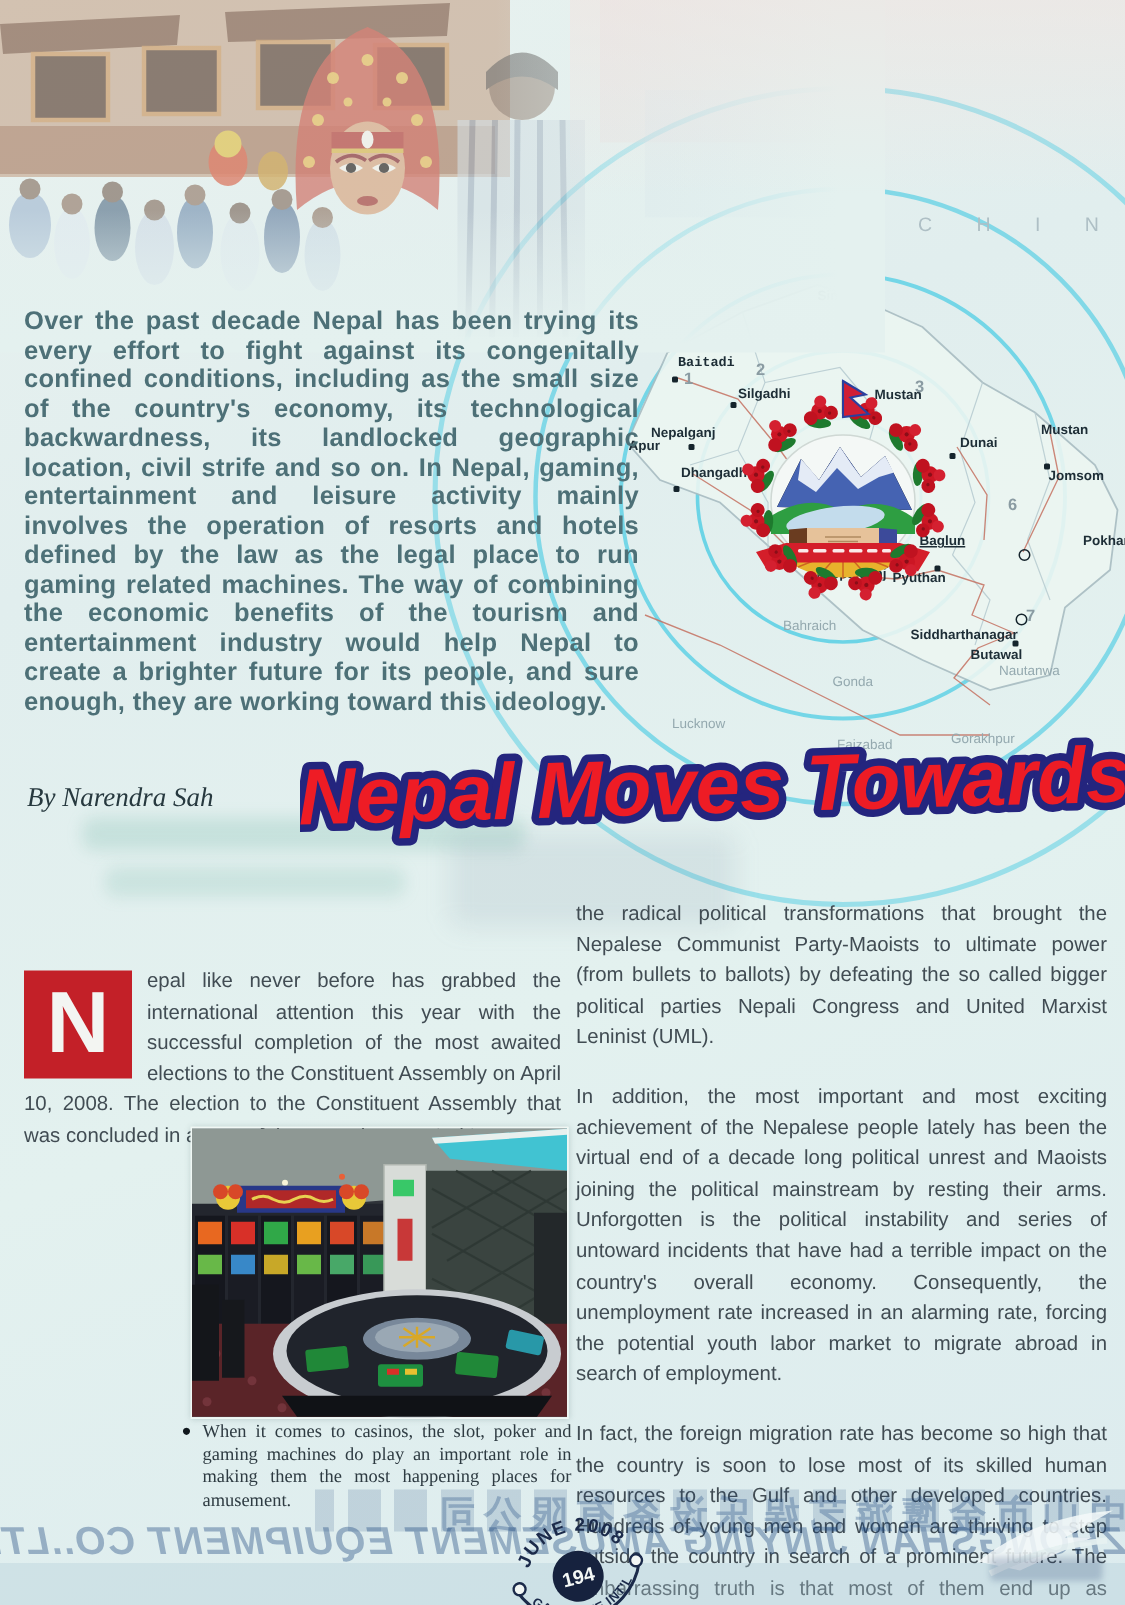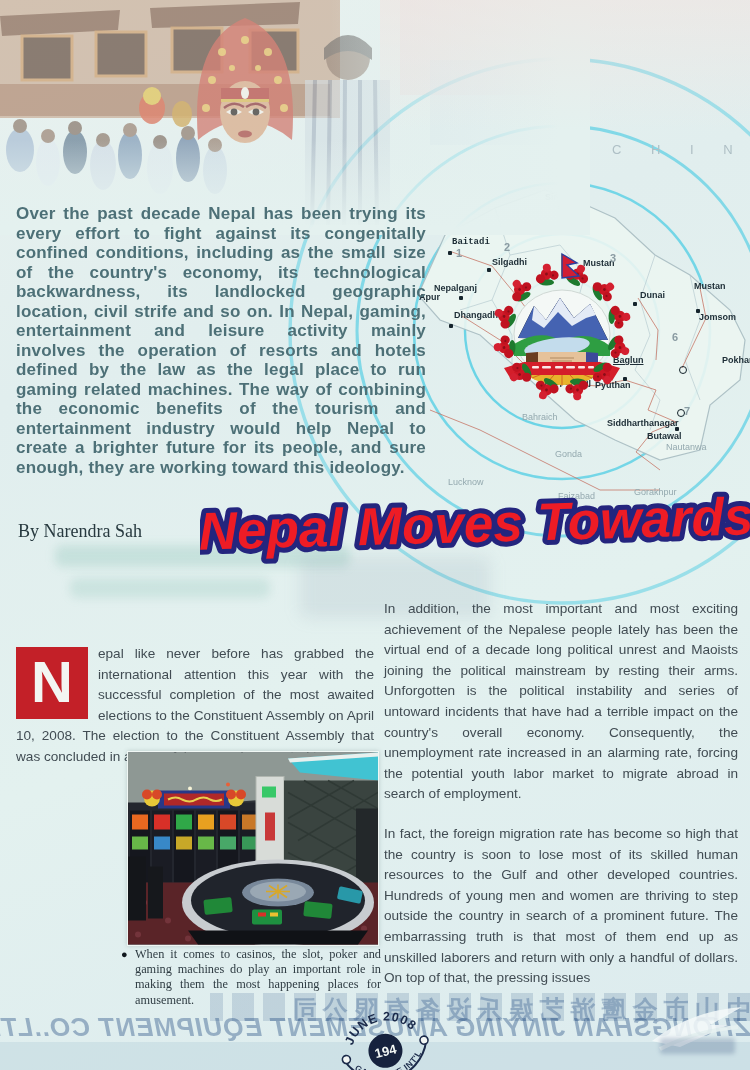--- a/index.html
+++ b/index.html
@@ -22,21 +22,21 @@
   .city{position:absolute;font-size:9px;font-weight:bold;color:#1d2d36;white-space:nowrap;}
   .city.faint{color:#94a9af;font-weight:normal;}
   .region{position:absolute;font-size:11px;color:#8a9ba2;font-weight:bold;}
   .marker{position:absolute;width:4px;height:4px;background:#15242c;border-radius:1px;}
   .marker.ring{width:6px;height:6px;background:transparent;border:1.3px solid #15242c;border-radius:50%;}
   #china-label{left:612px;top:142px;font-size:13px;letter-spacing:13px;color:#aebfc5;white-space:nowrap;}
 
   
   #intro{left:16px;top:204px;width:410px;font-size:17px;line-height:19.5px;font-weight:bold;
          color:#4d7077;text-align:justify;letter-spacing:.2px;}
-  #byline{left:18px;top:521px;font-family:"Liberation Serif",serif;
+  #byline{left:18px;top:521px;font-family:"Liberation Serif",serif;font-style:italic;
           font-size:18px;color:#27393f;}
 
   
   #title-wrap{left:200px;top:478px;width:552px;height:92px;}
 
   
   #section-heading{left:18px;top:608px;font-size:19px;font-weight:bold;color:#c8252b;letter-spacing:.2px;}
   .bodytxt{font-size:13.6px;line-height:20.6px;color:#414c53;text-align:justify;}
   #para1{left:16px;top:644px;width:358px;}
   #dropcap{float:left;width:72px;height:72px;background:#c32028;margin:3px 10px 2px 0;
@@ -385,20 +385,21 @@
       <path d="M60,178 L240,178 L230,192 L70,192 Z" fill="#101216"></path>
     </g>
   </svg>
 
   <div id="caption" class="abs">
     <span class="b">●</span>
     <span>When it comes to casinos, the slot, poker and gaming machines do play an important role in making them the most happening places for amusement.</span>
   </div>
 
   <div id="col2" class="abs bodytxt">
+      <p>the radical political transformations that brought the Nepalese Communist Party-Maoists to ultimate power (from bullets to ballots) by defeating the so called bigger political parties Nepali Congress and United Marxist Leninist (UML).</p>
       <p>In addition, the most important and most exciting achievement of the Nepalese people lately has been the virtual end of a decade long political unrest and Maoists joining the political mainstream by resting their arms.  Unforgotten is the political instability and series of untoward incidents that have had a terrible impact on the country's overall economy.  Consequently, the unemployment rate increased in an alarming rate, forcing the potential youth labor market to migrate abroad in search of employment.</p>
       <p>In fact, the foreign migration rate has become so high that the country is soon to lose most of its skilled human resources to the Gulf and other developed countries.  Hundreds of young men and women are thriving to step outside the country in search of a prominent future.  The embarrassing truth is that most of them end up as unskilled laborers and return with only a handful of dollars.  On top of that, the pressing issues</p>
     </div>
 
   <div id="bottom-strip" class="abs"></div>
   <div id="ghost-cn" class="abs">中山市金鹰游艺娱乐设备有限公司</div>
   <div id="ghost-en" class="abs">ZHONGSHAN JINYING AMUSEMENT EQUIPMENT CO..LTD</div>
 
   <svg id="swoosh" class="abs" viewBox="0 0 95 60">
     <path d="M2,38 Q40,8 92,4 L60,22 L78,22 L30,44 Z" fill="#f4fafa" opacity=".95"></path>

